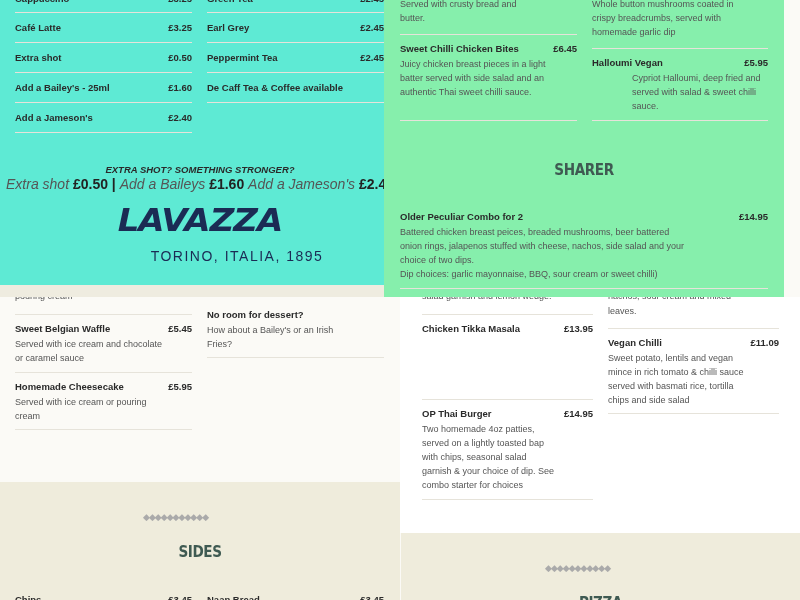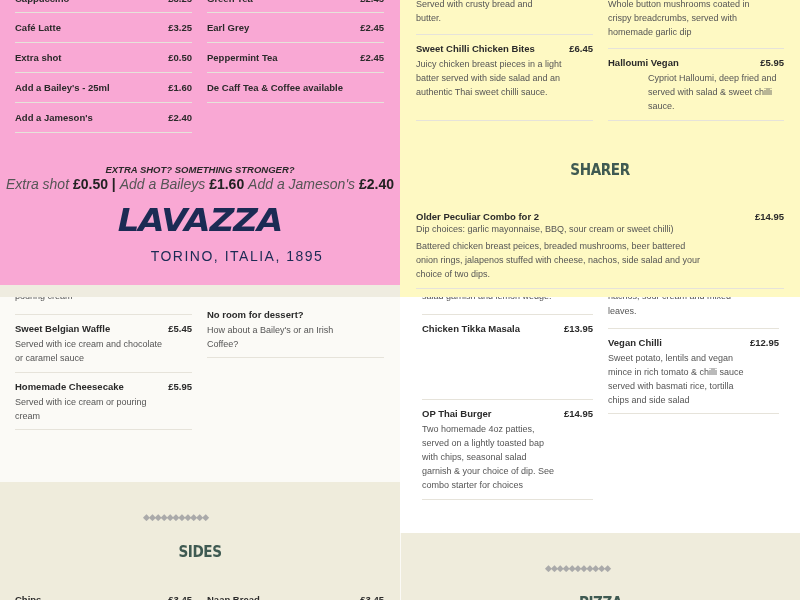--- a/index.html
+++ b/index.html
@@ -1,22 +1,22 @@
 <!DOCTYPE html>
 <html><head>
 <meta charset="utf-8">
 <style>
   html,body{margin:0;padding:0;}
   body{width:800px;height:600px;position:relative;overflow:hidden;background:#fbfaf6;font-family:"Liberation Sans",sans-serif;color:#2a2a2a;}
   .panel{position:absolute;overflow:hidden;}
-  .tl{left:0;top:0;width:400px;height:285px;background:#f9a8d4;}
+  .tl{left:0;top:0;width:400px;height:285px;background:#5eead4;}
   .tl-strip{left:0;top:285px;width:400px;height:13px;background:#efece0;}
   .bl{left:0;top:297px;width:400px;height:185px;background:#fbfaf6;}
   .bl-cream{left:0;top:482px;width:400px;height:118px;background:#efecdc;}
-  .tr{left:400px;top:0;width:400px;height:297px;background:#fef9c3;}
+  .tr{left:384px;top:0;width:400px;height:297px;background:#86efac;}
   .br{left:400px;top:297px;width:400px;height:236px;background:#fff;}
   .br-cream{left:401px;top:533px;width:399px;height:67px;background:#efecdc;}
   .item{position:absolute;}
   .row{display:flex;justify-content:space-between;font-weight:bold;font-size:9.5px;color:#2a2a2a;}
   .desc{font-size:9px;color:#555;line-height:14px;margin-top:3px;}
   .rule{position:absolute;height:1px;background:#e6e3da;}
   .heading{position:absolute;font-family:"DejaVu Sans",sans-serif;font-weight:bold;color:#3f5a52;font-size:16px;letter-spacing:-0.5px;transform:scaleX(0.85);}
   .diamonds{position:absolute;color:#aaa;font-size:9px;letter-spacing:-1px;}
 </style>
 </head>
@@ -116,21 +116,21 @@
         <span>Homemade Cheesecake</span>
         <span>£5.95</span>
       </div>
     <div class="desc" style="width:150px;">Served with ice cream or pouring cream</div>
   </div>
   <div class="rule" style="left:15px;top:132px;width:177px;"></div>
   <div class="item" style="left:207px;top:12px;width:177px;">
     <div class="row">
         <span>No room for dessert?</span>
       </div>
-    <div class="desc" style="width:140px;">How about a Bailey's or an Irish Coffee?</div>
+    <div class="desc" style="width:140px;">How about a Bailey's or an Irish Fries?</div>
   </div>
   <div class="rule" style="left:207px;top:60px;width:177px;"></div>
 </div>
 <div class="panel bl-cream">
   <div class="diamonds" style="left:143px;top:30px;">◆◆◆◆◆◆◆◆◆◆◆</div>
   <div class="heading" style="left:0;width:400px;text-align:center;top:60px;">SIDES</div>
   <div class="item" style="left:15px;top:112px;width:177px;">
       <div class="row">
         <span>Chips</span>
         <span>£3.45</span>
@@ -164,22 +164,22 @@
       </div>
     <div class="desc" style="width:140px;margin-left:40px;">Cypriot Halloumi, deep fried and served with salad &amp;   sweet chilli sauce.</div>
   </div>
   <div class="rule" style="left:208px;top:120px;width:176px;"></div>
   <div class="heading" style="left:0;width:400px;text-align:center;top:160px;">SHARER</div>
   <div class="item" style="left:16px;top:211px;width:368px;">
     <div class="row">
         <span>Older Peculiar Combo for 2</span>
         <span>£14.95</span>
       </div>
+    <div class="desc" style="width:290px;">Battered chicken breast peices, breaded mushrooms, beer battered onion rings, jalapenos stuffed with cheese, nachos, side salad and your choice of two dips.</div>
     <div class="desc" style="margin-top:0;">Dip choices: garlic mayonnaise, BBQ, sour cream or sweet chilli)</div>
-    <div class="desc" style="width:290px;">Battered chicken breast peices, breaded mushrooms, beer battered onion rings, jalapenos stuffed with cheese, nachos, side salad and your choice of two dips.</div>
   </div>
   <div class="rule" style="left:16px;top:288px;width:368px;"></div>
 </div>
 
 <div class="panel br">
   <div class="desc" style="position:absolute;left:22px;top:-8px;margin:0;">salad garnish and lemon wedge.</div>
   <div class="desc" style="position:absolute;left:208px;top:-8px;margin:0;">nachos, sour cream and mixed</div>
   <div class="rule" style="left:22px;top:17px;width:171px;"></div>
   <div class="item" style="left:22px;top:26px;width:171px;">
     <div class="row">
@@ -194,21 +194,21 @@
         <span>£14.95</span>
       </div>
     <div class="desc" style="width:135px;">Two homemade 4oz patties, served on a lightly toasted bap with chips, seasonal salad garnish &amp; your choice of dip. See combo starter for choices</div>
   </div>
   <div class="rule" style="left:22px;top:202px;width:171px;"></div>
   <div class="desc" style="position:absolute;left:208px;top:7px;margin:0;">leaves.</div>
   <div class="rule" style="left:208px;top:31px;width:171px;"></div>
   <div class="item" style="left:208px;top:40px;width:171px;">
     <div class="row">
         <span>Vegan Chilli</span>
-        <span>£12.95</span>
+        <span>£11.09</span>
       </div>
     <div class="desc" style="width:140px;"> Sweet potato, lentils and vegan mince in rich tomato &amp; chilli sauce served with basmati rice, tortilla chips and side salad</div>
   </div>
   <div class="rule" style="left:208px;top:116px;width:171px;"></div>
 </div>
 <div class="panel br-cream">
   <div class="diamonds" style="left:144px;top:30px;">◆◆◆◆◆◆◆◆◆◆◆</div>
   <div class="heading" style="left:0;width:399px;text-align:center;top:60px;">PIZZA</div>
 </div>
 

